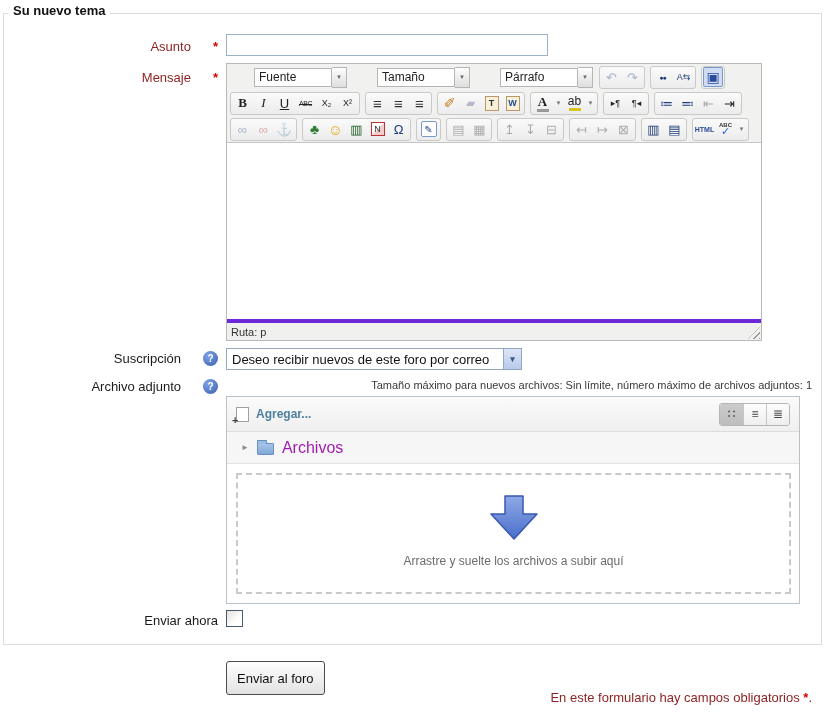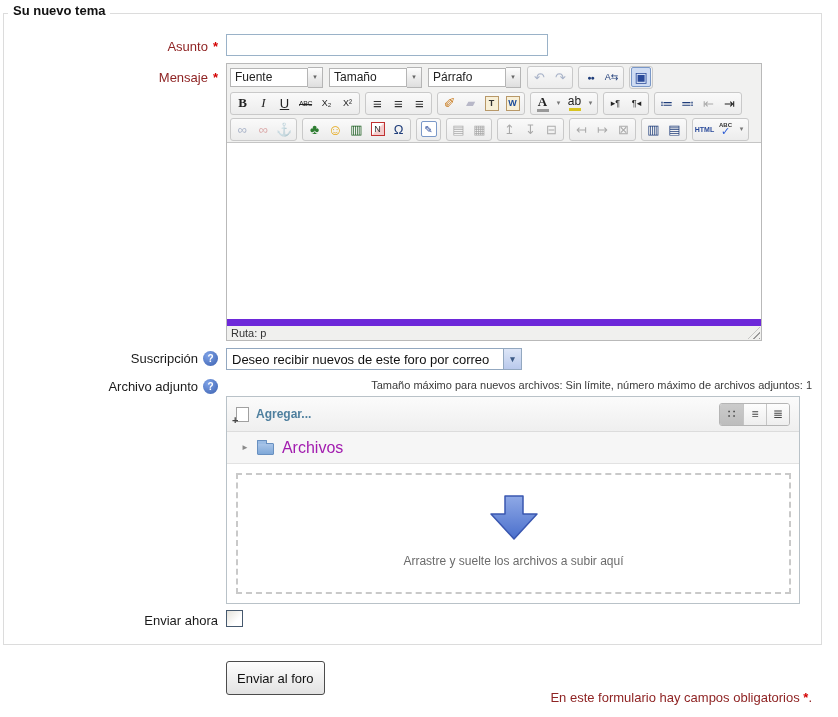--- a/index.html
+++ b/index.html
@@ -7,21 +7,21 @@
   body {
     width:838px; height:717px; position:relative; overflow:hidden;
     font-family:"Liberation Sans", sans-serif; font-size:13px; color:#1a1a1a;
   }
 
   
   #fs { position:absolute; left:3px; top:13px; width:819px; height:632px; border:1px solid #dcdcdc; }
   #legend { position:absolute; left:8px; top:3px; background:#fff; padding:0 5px; font-weight:bold; font-size:13px; color:#111; z-index:2; }
 
   
-  .lblrow { position:absolute; left:0; width:218px; display:flex; justify-content:flex-end; align-items:center; gap:5px; }
+  .lblrow { position:absolute; left:0; width:218px; display:flex; justify-content:flex-end; align-items:center; gap:22px; }
   .req { color:#8f2424; }
   .blk { color:#1a1a1a; }
   .star { color:#d40000; font-weight:bold; }
   .help { width:15px; height:15px; border-radius:50%; flex:0 0 15px;
           background:radial-gradient(circle at 35% 30%, #7fa3e8, #3a5fae);
           color:#fff; font-size:10px; font-weight:bold; display:flex; align-items:center; justify-content:center; }
 
   
   #asunto { position:absolute; left:226px; top:34px; width:322px; height:22px;
             border:1px solid #9ab2c8; background:#fff; font:13px "Liberation Sans",sans-serif; padding:0 3px; outline:none; }
@@ -30,21 +30,21 @@
   #editor { position:absolute; left:226px; top:63px; width:536px; border:1px solid #b9b9b9; background:#f1f1f0; }
   .tb-row { display:flex; align-items:center; height:26px; padding-left:3px; }
   .tb-group { display:flex; align-items:center; height:23px; border:1px solid #c9c9c9; border-radius:3px;
               background:linear-gradient(#fafafa,#ececec); margin-right:5px; padding:0 1px; }
   .tb-group.plain { border:none; background:none; padding:0; margin-right:6px; height:21px; }
   .tb-btn { width:21px; height:21px; display:flex; align-items:center; justify-content:center; font-size:13px; color:#222; }
   .tb-btn.stack { flex-direction:column; line-height:1; }
   .tb-btn.disabled { opacity:.35; }
   .tb-btn.active { background:#cfdcf3; border:1px solid #7a98c8; border-radius:2px; width:20px; height:20px; }
   .tb-arrow { width:11px; height:21px; display:flex; align-items:center; justify-content:center; font-size:7px; color:#777; }
-  .tb-select { display:flex; align-items:center; height:21px; }
+  .tb-select { display:flex; align-items:center; height:21px;margin-left:24px; }
   .tb-select-label { width:78px; height:19px; background:#fff; border:1px solid #b5b5b5; font-size:12px; padding:0 4px; color:#222; display:flex; align-items:center; }
   .tb-select-arrow { width:15px; height:21px; border:1px solid #b5b5b5; border-left:none;
                      background:linear-gradient(#fdfdfd,#dedede); display:flex; align-items:center; justify-content:center; font-size:7px; color:#666; }
   .bar { width:12px; height:3px; display:block; margin-top:1px; }
   .g-bold { font-weight:bold; font-family:"Liberation Serif",serif; font-size:13px; }
   .g-ab { font-weight:normal; font-size:12px; }
   .g-italic { font-style:italic; font-family:"Liberation Serif",serif; }
   .g-und { text-decoration:underline; }
   .g-strike { font-size:7px; text-decoration:line-through; letter-spacing:-.5px; }
   .g-xs { font-size:9px; }
@@ -62,21 +62,21 @@
             display:flex; align-items:center; justify-content:center; color:#333; }
   .g-pw { color:#1a4a9a; }
   .g-nbox { border:1px solid #c03030; width:14px; height:14px; font-size:9px; display:flex; align-items:center; justify-content:center;
             color:#333; background:linear-gradient(135deg,#fff 45%,#f3cccc 55%); }
   .g-penbox { border:1px solid #7a98c8; background:#fff; width:16px; height:16px; font-size:10px; border-radius:2px;
               display:flex; align-items:center; justify-content:center; color:#2a4a9a; }
   .g-html { font-size:7px; font-weight:bold; color:#2a4a9a; }
   .g-abc { font-size:6px; font-weight:bold; color:#333; }
   .g-check { font-size:11px; color:#2a5ad4; margin-top:-2px; }
   #editarea { height:177px; background:#fff; border-top:1px solid #c5c5c5; }
-  #statusbar { height:21px; background:#f0f0ee; border-top:7px solid #6d28d9; font-size:11px; color:#333;
+  #statusbar { height:21px; background:#f0f0ee; border-top:4px solid #6d28d9; font-size:11px; color:#333;
                display:flex; align-items:center; padding-left:4px; position:relative; }
   .grip { position:absolute; right:1px; bottom:1px; width:12px; height:12px;
           background:repeating-linear-gradient(-45deg,#9a9a9a 0 1px,transparent 1px 4px);
           clip-path:polygon(100% 0,100% 100%,0 100%); }
 
   
   #subsel { position:absolute; left:226px; top:348px; width:296px; height:22px; border:1px solid #93a8c0; background:#fff;
             display:flex; align-items:center; }
   .selval { flex:1; padding:0 5px; font-size:13px; color:#111; white-space:nowrap; overflow:hidden; }
   .selbtn { width:18px; height:100%; background:linear-gradient(#dde6f7,#b9c9ec); border-left:1px solid #93a8c0;

